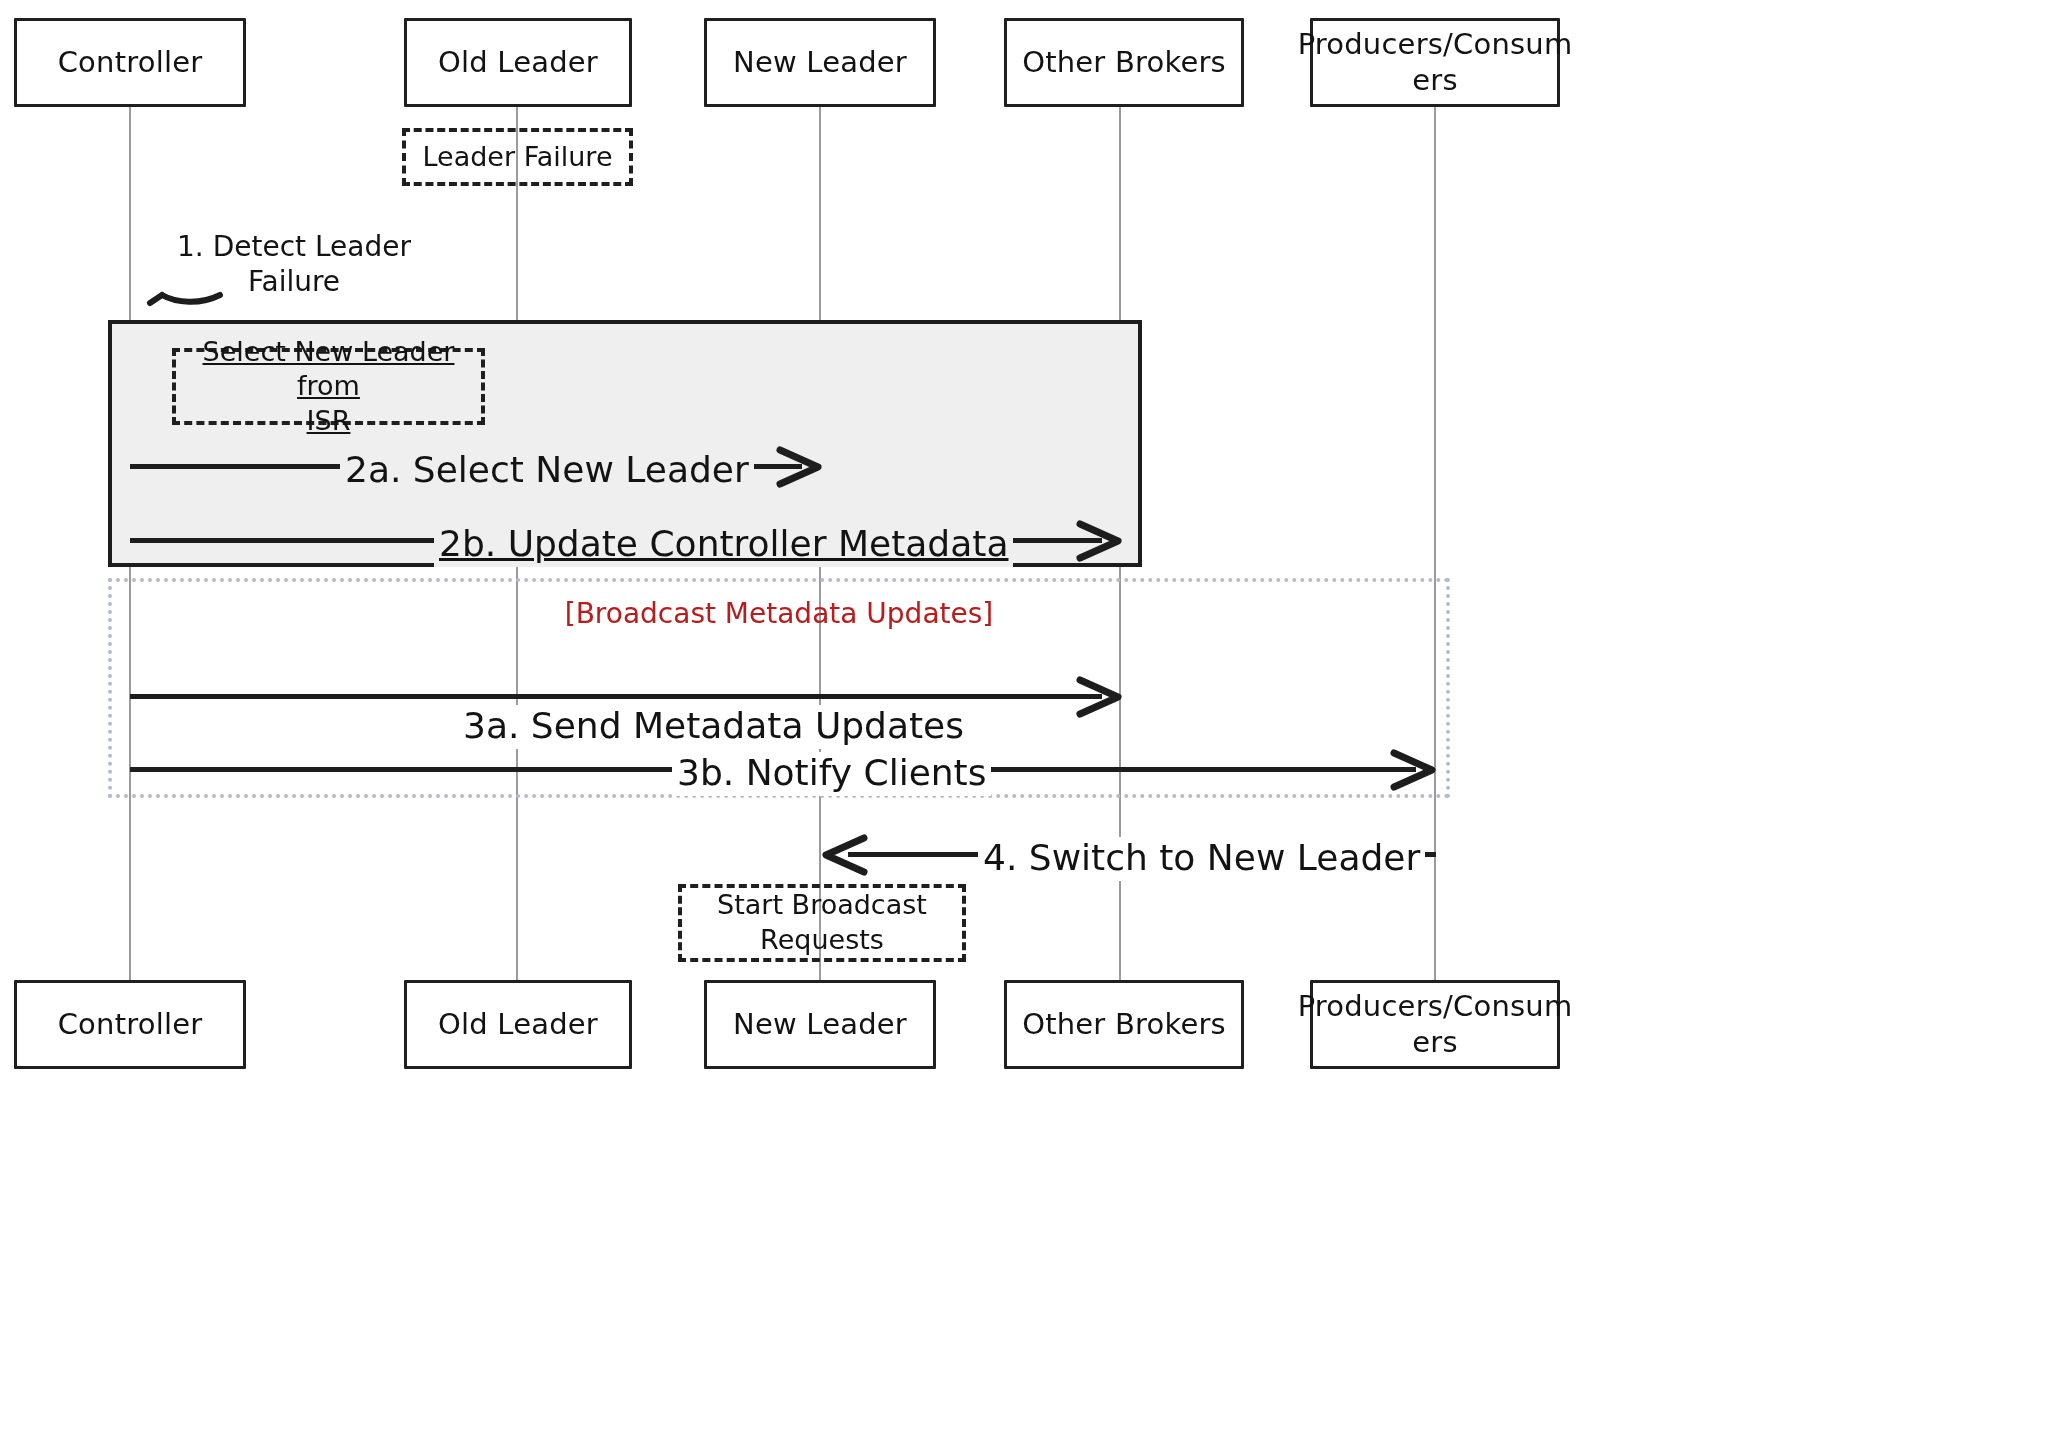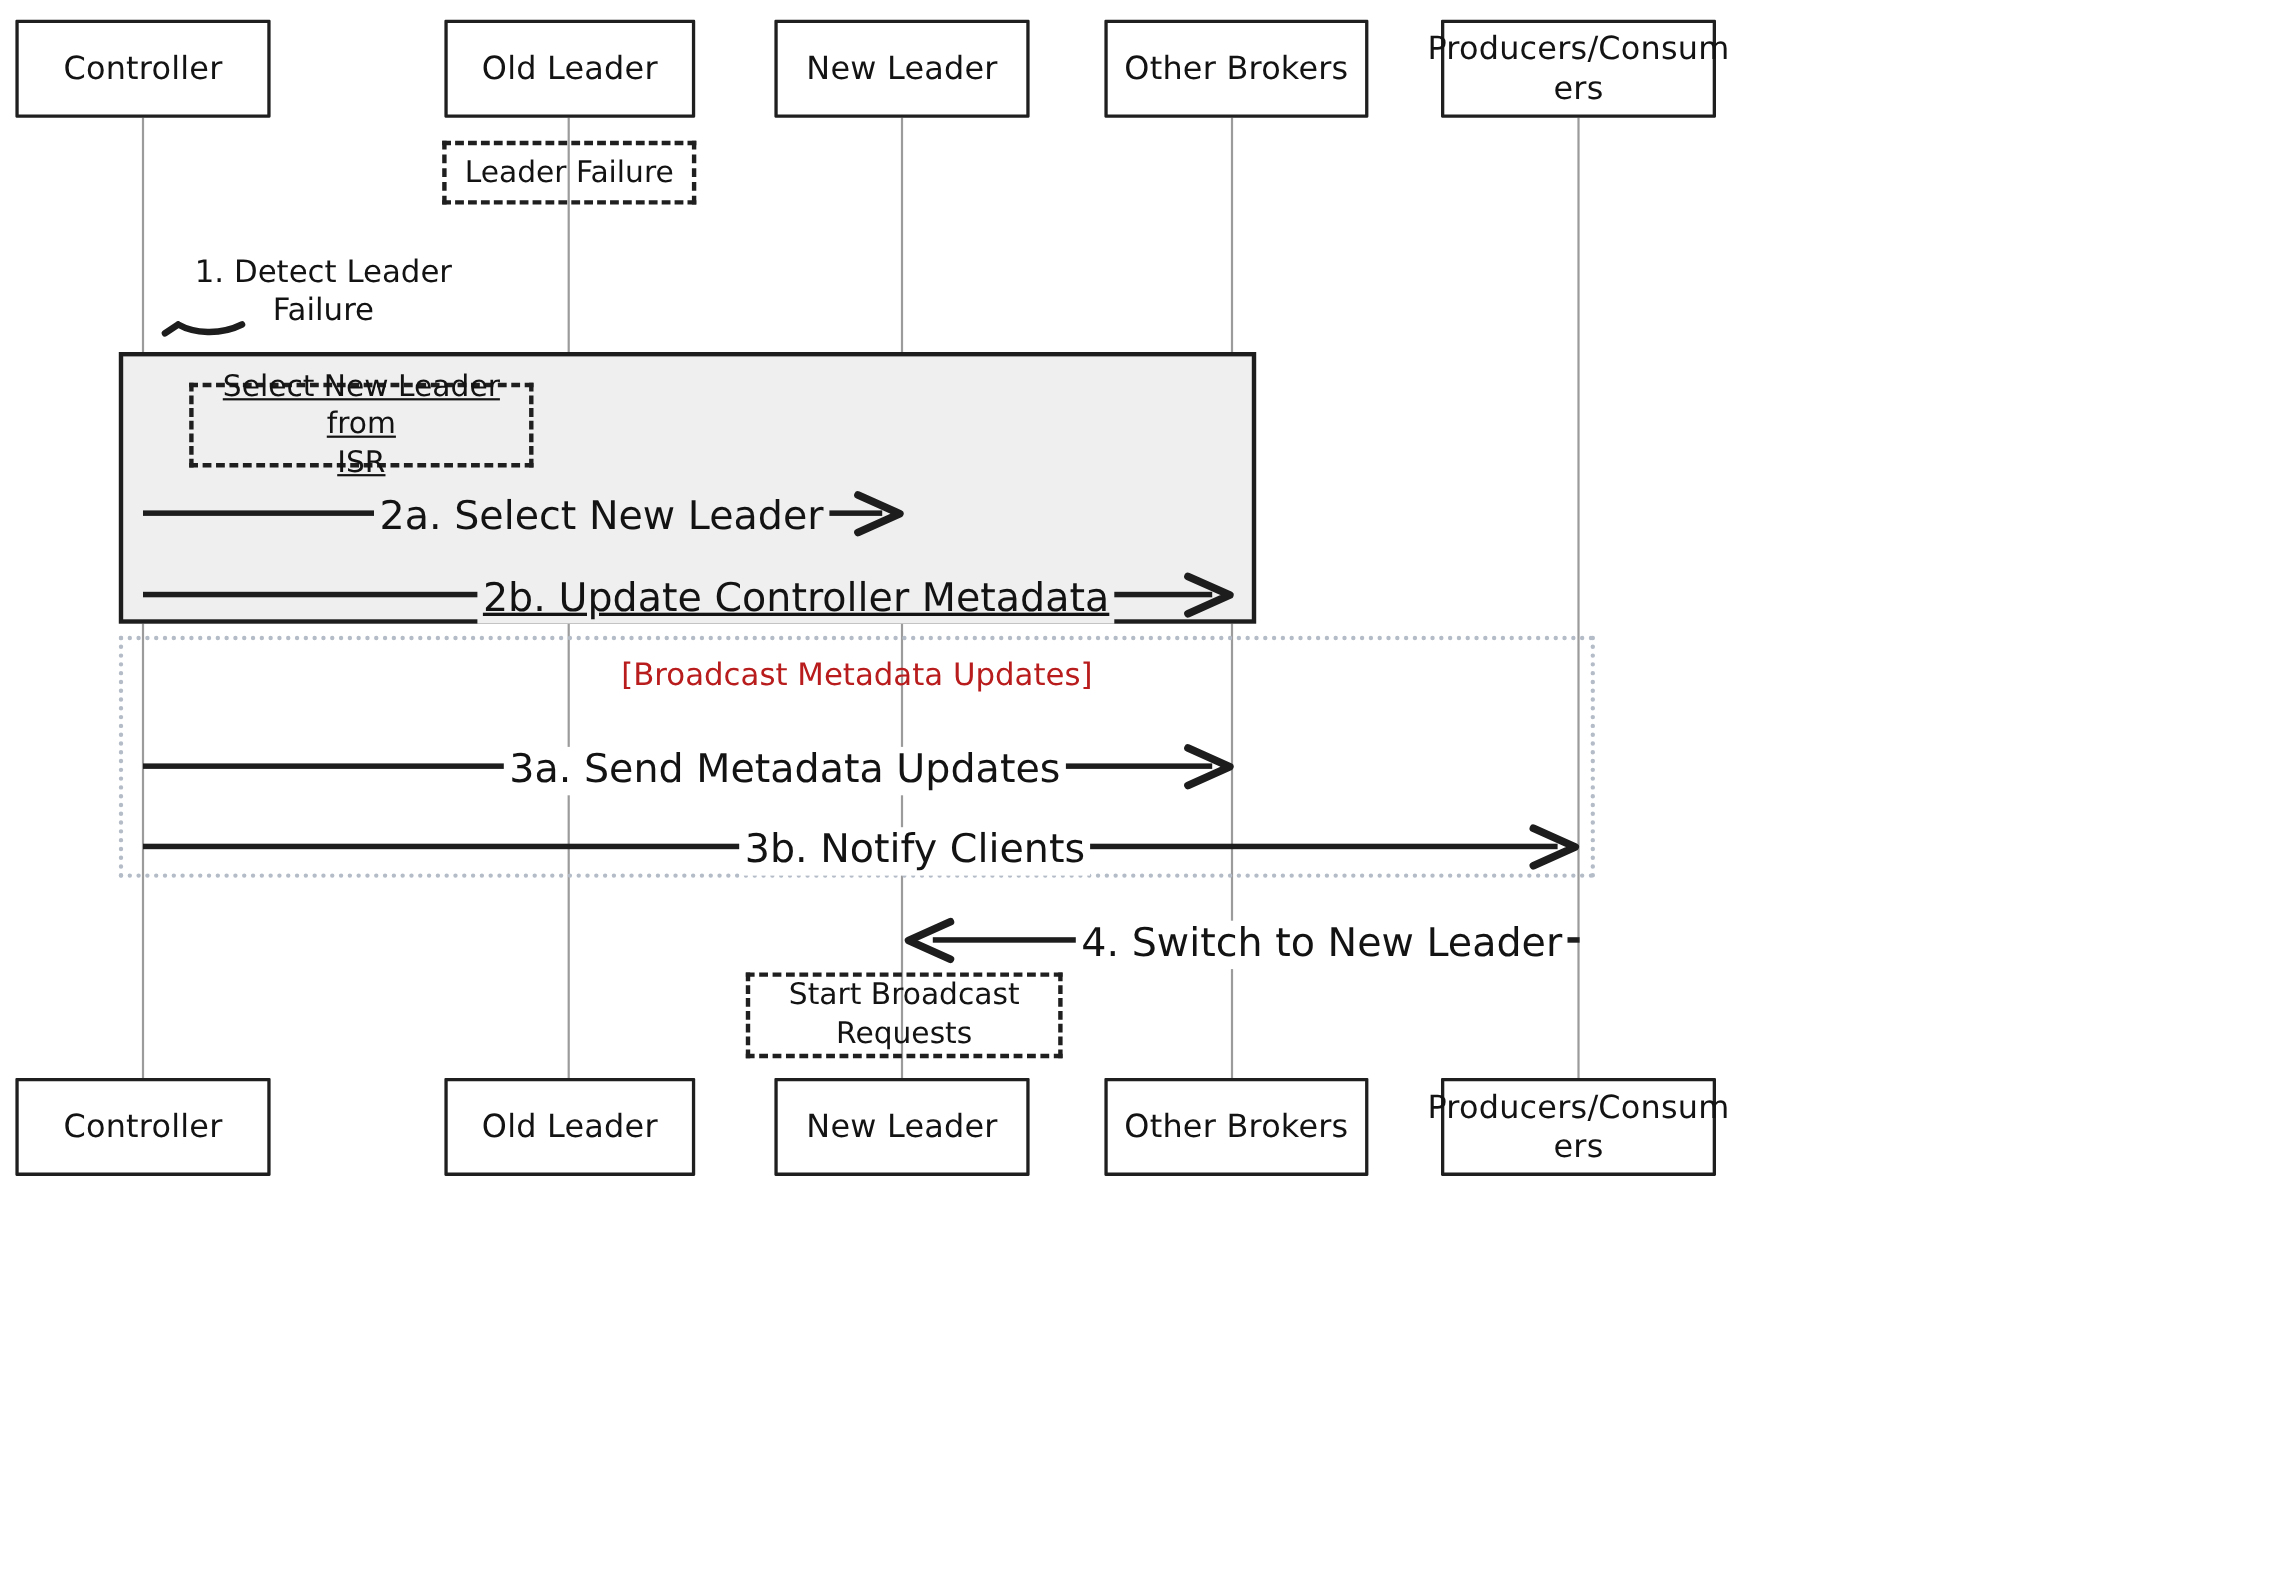--- a/index.html
+++ b/index.html
@@ -193,21 +193,21 @@
   <div class="msg" style="left:130px;top:538px;width:972px;"></div>
   <svg class="arrowhead" style="left:1076px;top:521px;width:48px;height:40px;" viewBox="0 0 48 40">
     <path d="M4 3 L42 20 L4 37" fill="none" stroke="#1d1d1d" stroke-width="7" stroke-linecap="round" stroke-linejoin="round"></path>
   </svg>
   <div class="msg-label on-shade" style="left:434px;top:523px;text-decoration:underline;">2b. Update Controller Metadata</div>
 
   <div class="msg" style="left:130px;top:694px;width:972px;"></div>
   <svg class="arrowhead" style="left:1076px;top:677px;width:48px;height:40px;" viewBox="0 0 48 40">
     <path d="M4 3 L42 20 L4 37" fill="none" stroke="#1d1d1d" stroke-width="7" stroke-linecap="round" stroke-linejoin="round"></path>
   </svg>
-  <div class="msg-label" style="left:458px;top:679px;">3a. Send Metadata Updates</div>
+  <div class="msg-label" style="left:458px;top:705px;">3a. Send Metadata Updates</div>
 
   <div class="msg" style="left:130px;top:767px;width:1286px;"></div>
   <svg class="arrowhead" style="left:1390px;top:750px;width:48px;height:40px;" viewBox="0 0 48 40">
     <path d="M4 3 L42 20 L4 37" fill="none" stroke="#1d1d1d" stroke-width="7" stroke-linecap="round" stroke-linejoin="round"></path>
   </svg>
   <div class="msg-label" style="left:672px;top:752px;text-align:right;">3b. Notify Clients</div>
 
   <div class="msg" style="left:848px;top:852px;width:588px;"></div>
   <svg class="arrowhead" style="left:820px;top:835px;width:48px;height:40px;" viewBox="0 0 48 40">
     <path d="M44 3 L6 20 L44 37" fill="none" stroke="#1d1d1d" stroke-width="7" stroke-linecap="round" stroke-linejoin="round"></path>

